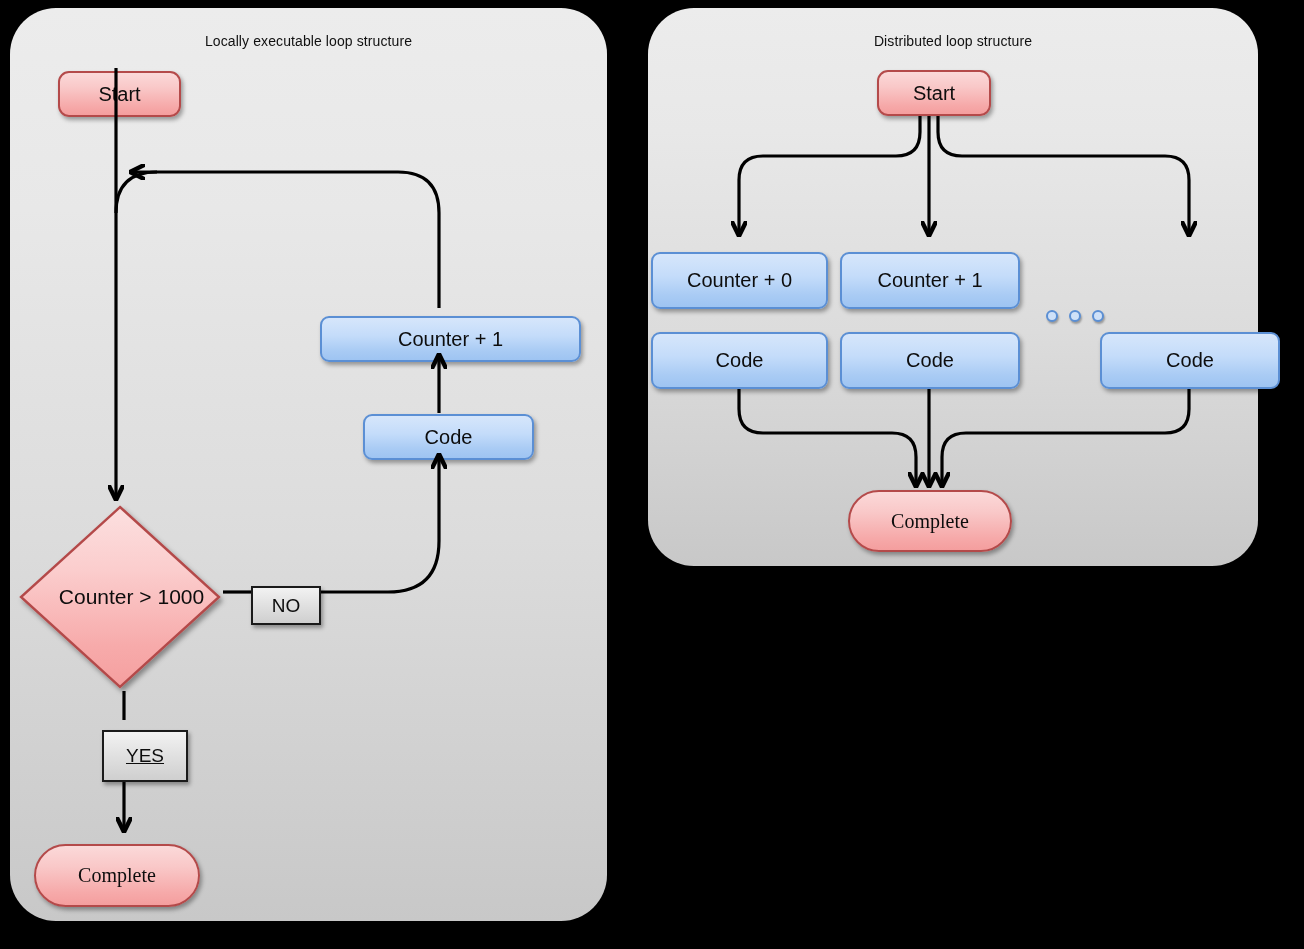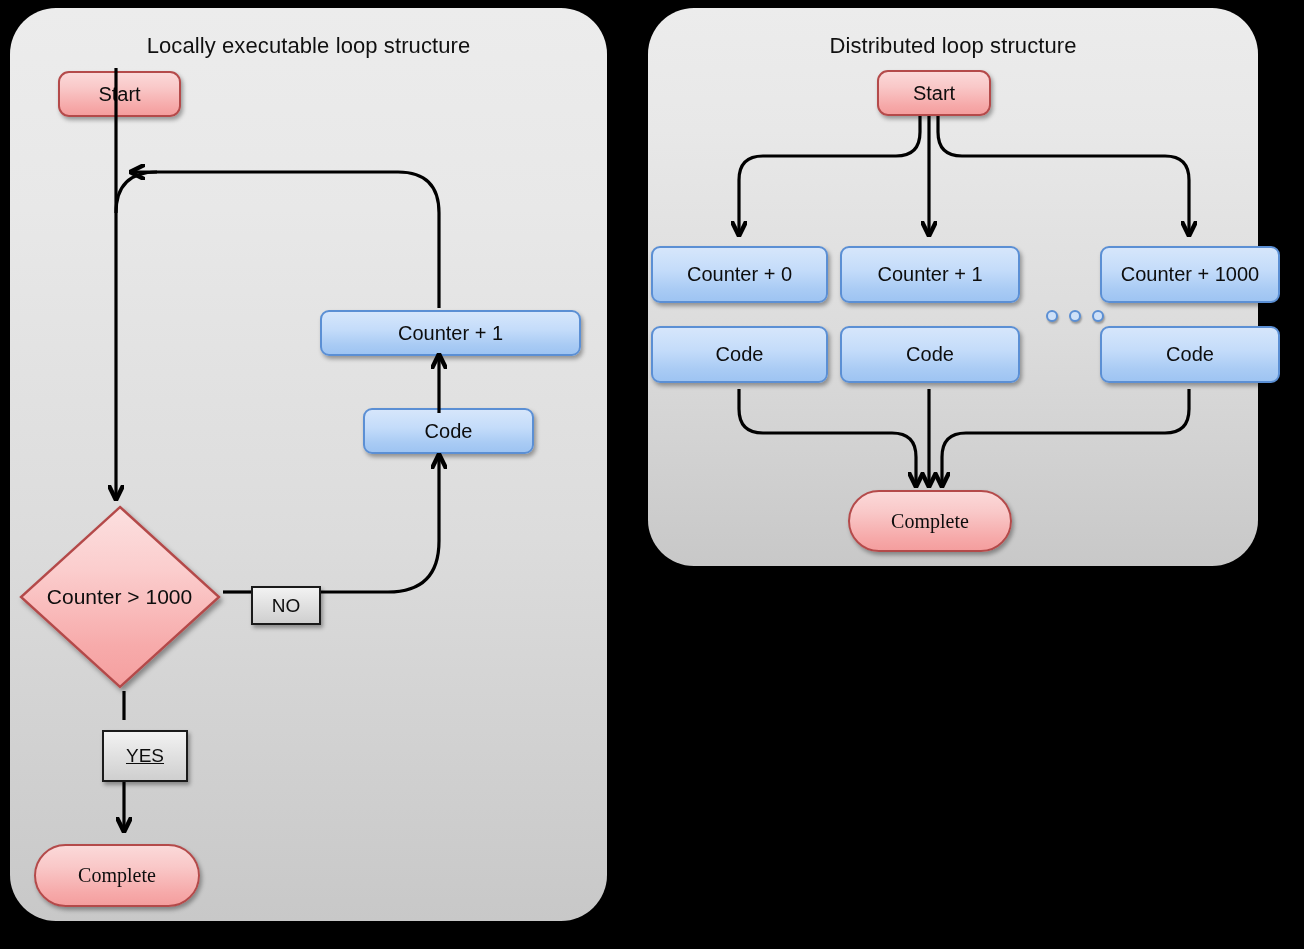--- a/index.html
+++ b/index.html
@@ -38,21 +38,21 @@
     left: 648px;
     top: 8px;
     width: 610px;
     height: 558px;
   }
   .panel-title {
     position: absolute;
     left: 0;
     right: 0;
     text-align: center;
-    font-size: 22px;
+    font-size: 14px;
     color: #101010;
     letter-spacing: 0.1px;
     white-space: nowrap;
   }
   #panel-local .panel-title { top: 25px; }
   #panel-distributed .panel-title { top: 25px; }
 
   
   .node {
     position: absolute;
@@ -64,20 +64,21 @@
     color: #0d0d0d;
     line-height: 1.12;
     box-shadow: 2px 3px 4px rgba(0,0,0,0.35);
   }
 
   .node-blue {
     background: linear-gradient(to bottom, #d6e6fb 0%, #c4dcfa 42%, #a9cbf4 78%, #9ec4f2 100%);
     border: 2px solid #5b8fd4;
     border-radius: 9px;
     font-size: 20px;
+    margin-top: 6px;
   }
 
   .node-red {
     background: linear-gradient(to bottom, #fbd9d9 0%, #f9c8c8 35%, #f6a9a9 80%, #f49e9e 100%);
     border: 2px solid #b44a4a;
     font-size: 20px;
   }
   .node-red.rounded-rect { border-radius: 11px; }
   .node-red.pill { border-radius: 999px; font-family: Liberation Serif, serif; }
 
@@ -85,21 +86,21 @@
   .diamond-wrap {
     position: absolute;
   }
   .diamond-wrap svg {
     position: absolute;
     left: 0; top: 0;
     overflow: visible;
   }
   .diamond-label {
     position: absolute;
-    left: 0;
+    left: 12px;
     top: 0;
     width: 100%;
     height: 100%;
     display: flex;
     align-items: center;
     justify-content: center;
     font-size: 21px;
     color: #0d0d0d;
     white-space: nowrap;
     z-index: 3;
@@ -270,23 +271,20 @@
     <div class="node node-blue" style="left:192px; top:318px; width:180px; height:57px;">
       <span>Code</span>
     </div>
 
     <div class="dots" style="left:398px; top:302px;">
       <span class="dot"></span>
       <span class="dot"></span>
       <span class="dot"></span>
     </div>
 
-    <div class="node node-blue" style="left:452px; top:238px; width:180px; height:57px; font-size:20px;">
-      <span>Counter + 1000</span>
-    </div>
     <div class="node node-blue" style="left:452px; top:318px; width:180px; height:57px;">
       <span>Code</span>
     </div>
 
     <div class="node node-red pill" style="left:200px; top:482px; width:164px; height:62px;">
       <span>Complete</span>
     </div>
 
   </div>
 

